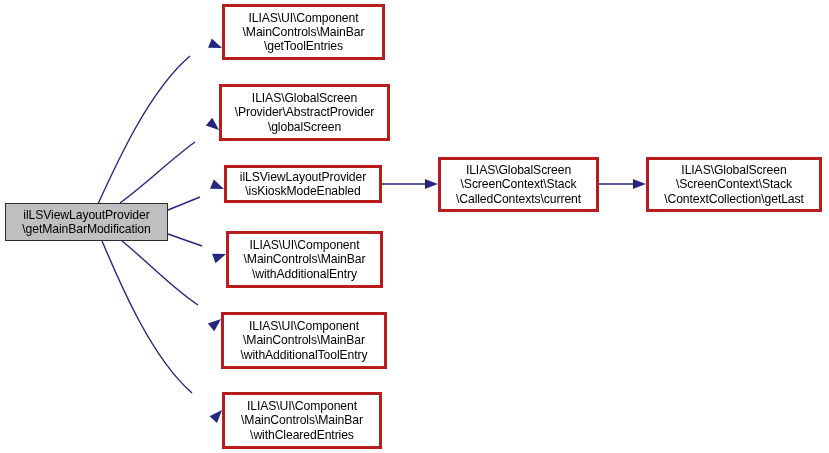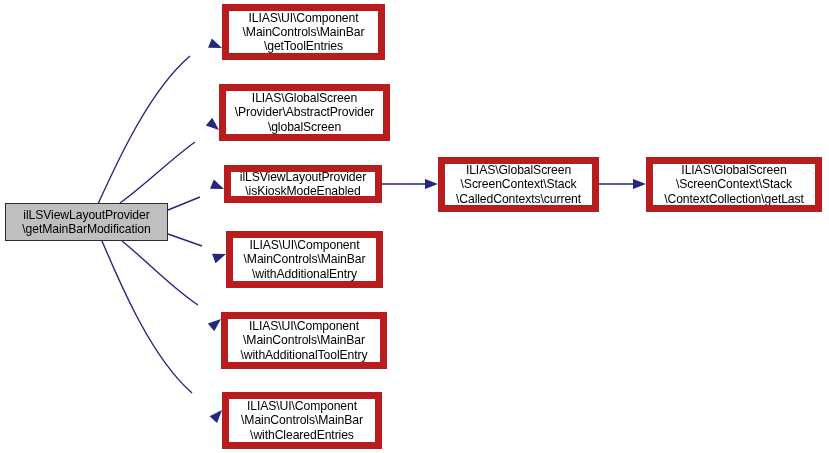--- a/index.html
+++ b/index.html
@@ -21,21 +21,21 @@
     position: absolute;
     left: 0;
     top: 0;
     width: 829px;
     height: 453px;
     pointer-events: none;
   }
   .gnode {
     position: absolute;
     box-sizing: border-box;
-    border: 7px solid #b91c1c;
+    border: 3px solid #b91c1c;
     background: #ffffff;
     display: flex;
     align-items: center;
     justify-content: center;
     text-align: center;
     line-height: 14.2px;
     font-size: 12.2px;
     color: #000000;
     letter-spacing: -0.1px;
     white-space: pre;

